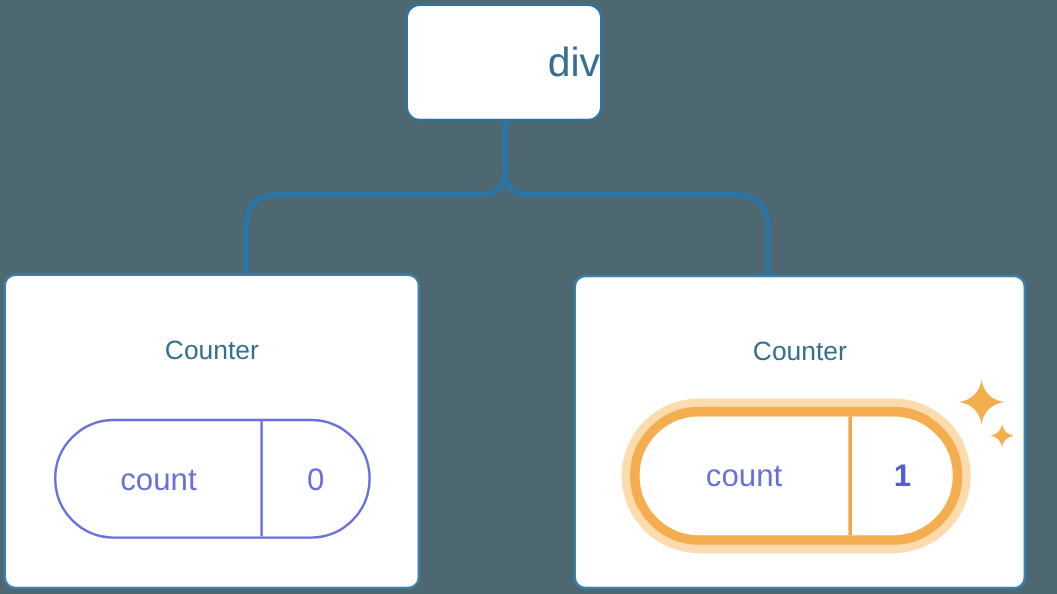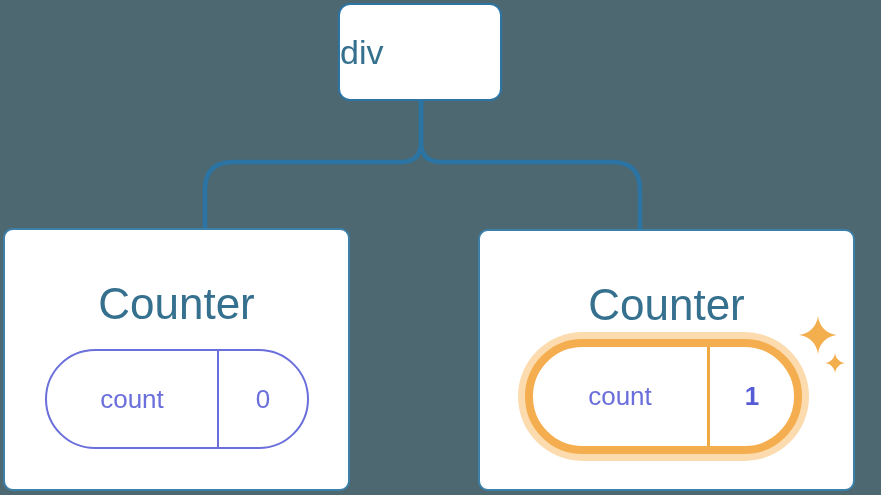--- a/index.html
+++ b/index.html
@@ -17,35 +17,35 @@
     stroke-width:4.5;
     stroke-linecap:butt;
   }
   .node-root {
     position:absolute;
     left:338px; top:3px;
     width:160px; height:94px;
     background:#ffffff;
     border:2.5px solid #2e74a3;
     border-radius:12px;
-    display:flex; align-items:center; justify-content:flex-start;
+    display:flex; align-items:center; justify-content:flex-end;
     font-size:34px; font-weight:500; color:#35708e;
   }
   .card {
     position:absolute;
     background:#ffffff;
     border:2px solid #3c80aa;
     border-radius:10px;
   }
   .card-left  { left:3px;   top:228px; width:343px; height:259px; }
   .card-right { left:478px; top:229px; width:373px; height:258px; }
   .card-title {
     position:absolute; top:49px; left:0; right:0;
     text-align:center;
-    font-size:44px; font-weight:500; color:#35708e;
+    font-size:22px; font-weight:500; color:#35708e;
   }
   .pill {
     position:absolute;
     background:#ffffff;
     display:flex; align-items:stretch;
     box-sizing:border-box;
   }
   .pill-cell {
     display:flex; align-items:center; justify-content:center;
     font-size:26px; color:#6a6fdb;

